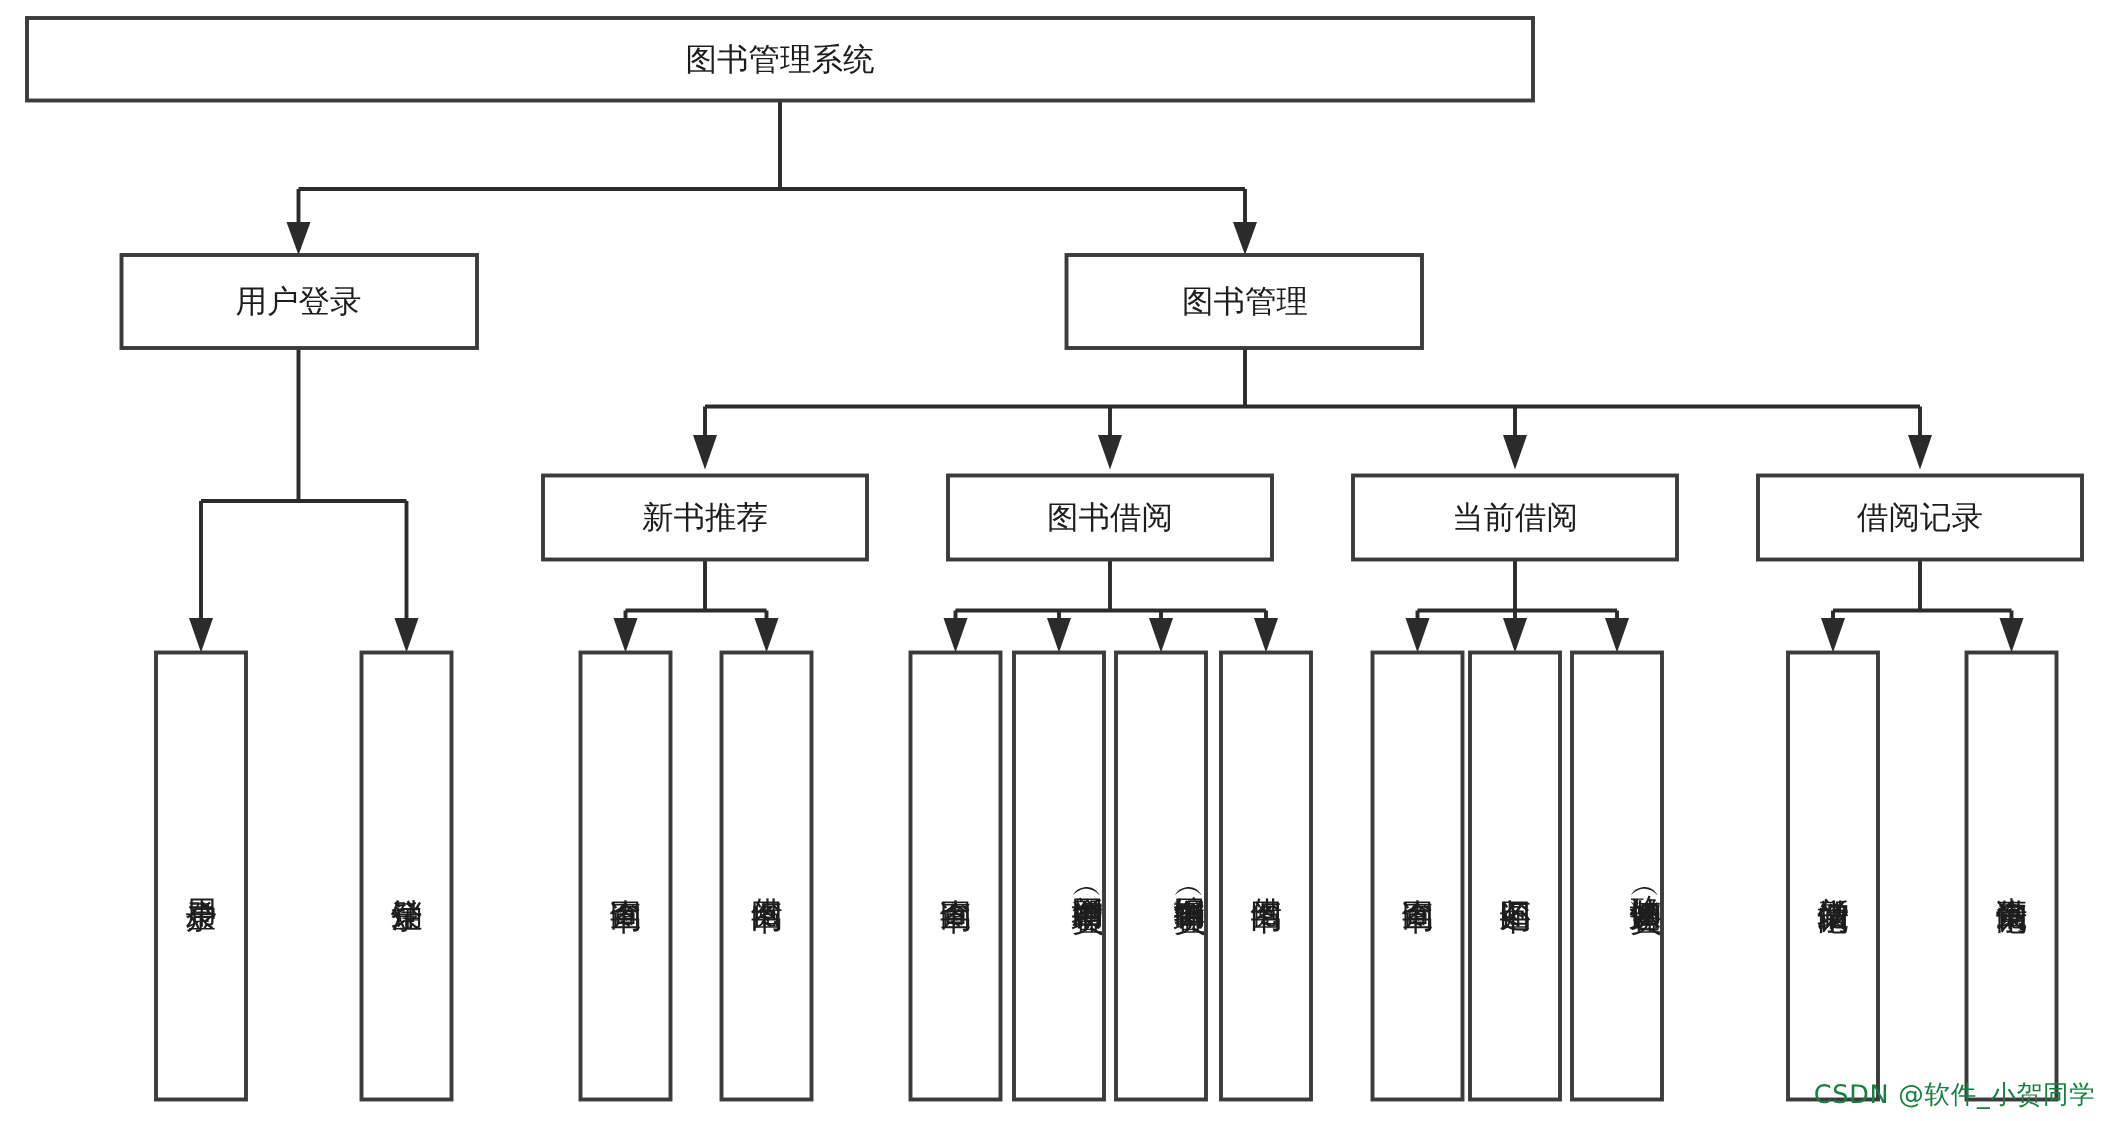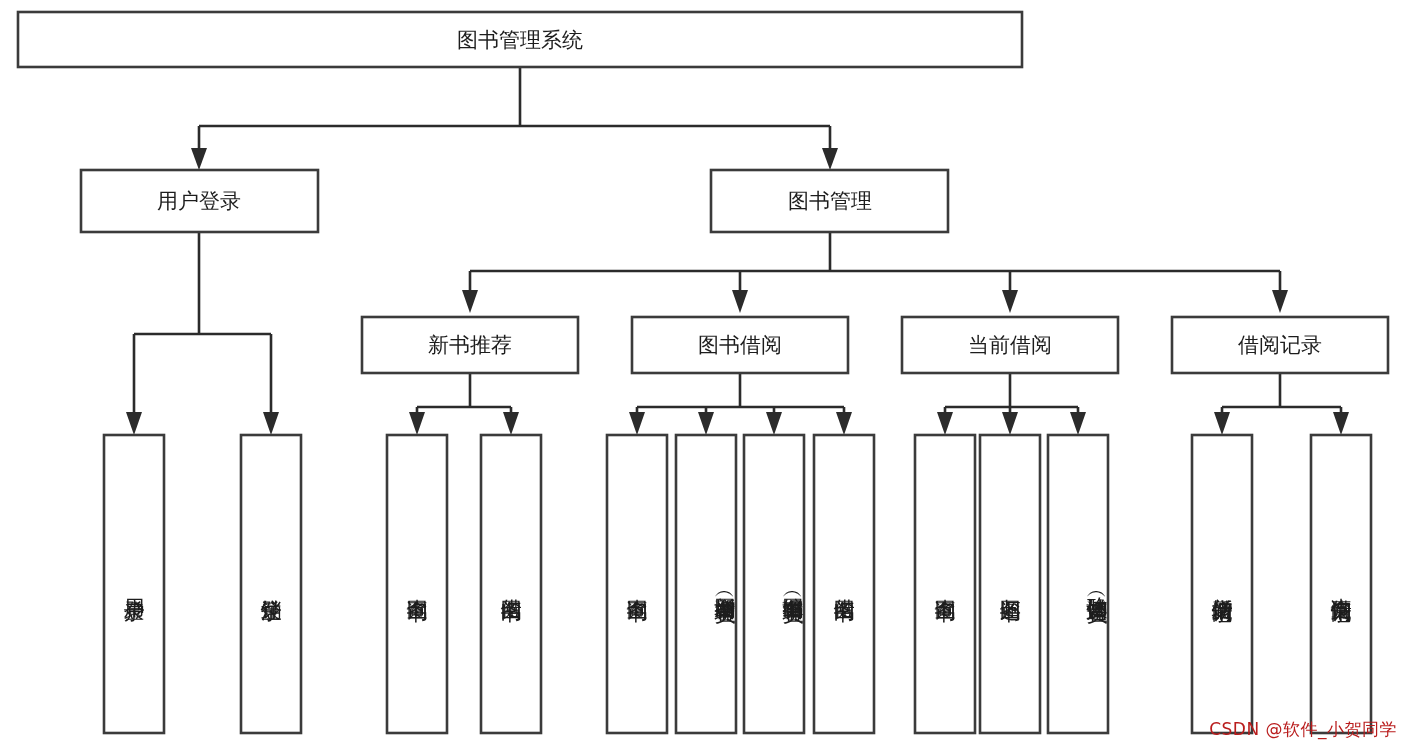--- a/index.html
+++ b/index.html
@@ -64,21 +64,21 @@
     white-space: nowrap;
     pointer-events: none;
     overflow: hidden;
   }
   .watermark {
     position: absolute;
     right: 8px;
     bottom: 6px;
     font-family: "DejaVu Sans", "Liberation Sans", sans-serif;
     font-size: 17px;
-    color: #b91c1c;
+    color: #15803d;
     letter-spacing: 0.5px;
     user-select: none;
   }
 </style>
 </head>
 <body>
 
 <div id="diagram-root">
 
   <svg id="org-chart" viewBox="0 0 1405 747">

